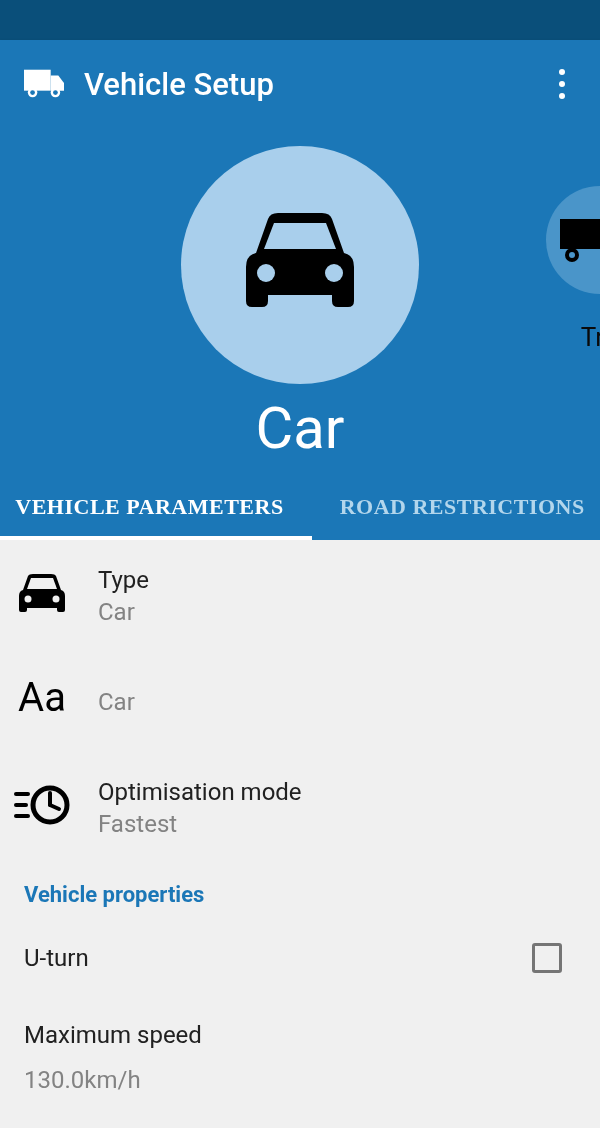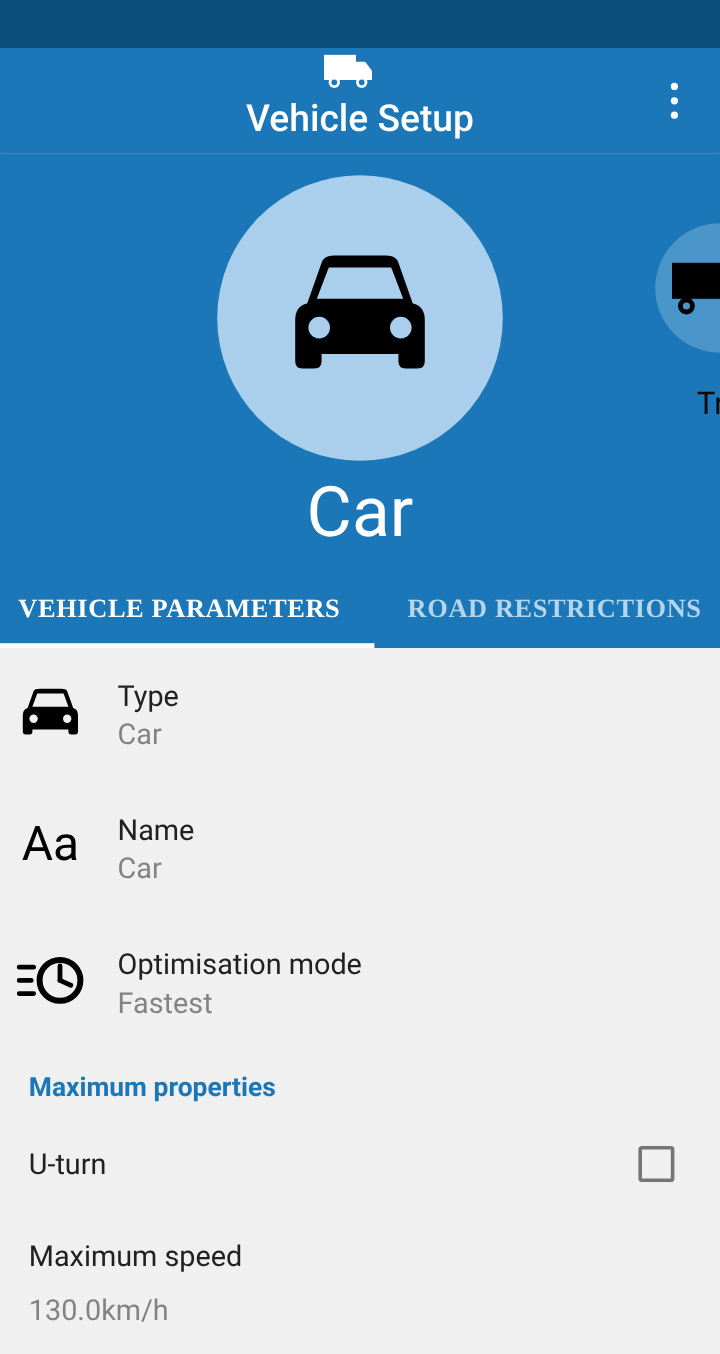--- a/index.html
+++ b/index.html
@@ -16,21 +16,20 @@
     }
     .app-bar {
       height: 88px;
       background: #1b77b7;
       display: flex;
       align-items: center;
       padding: 0 24px;
       color: white;
       position: relative;
       box-shadow: 0 2px 4px rgba(0,0,0,0.2);
-      flex-direction: column;
     }
     .app-bar-icon {
       width: 40px;
       height: 40px;
       margin-right: 20px;
       display: flex;
       align-items: center;
       justify-content: center;
     }
     .app-bar-title {
@@ -270,21 +269,20 @@
       <div class="list-label">Type</div>
       <div class="list-value">Car</div>
     </div>
   </div>
 
   <div class="list-item">
     <div class="list-icon">
       <span class="aa-text">Aa</span>
     </div>
     <div class="list-texts">
-      <div class="list-label">Name</div>
       <div class="list-value">Car</div>
     </div>
   </div>
 
   <div class="list-item">
     <div class="list-icon">
       <svg width="56" height="42" viewBox="0 0 56 42">
         <circle cx="36" cy="21" r="17" stroke="#000" stroke-width="5" fill="none"></circle>
         <line x1="36" y1="21" x2="36" y2="9" stroke="#000" stroke-width="4" stroke-linecap="round"></line>
         <line x1="36" y1="21" x2="45" y2="25" stroke="#000" stroke-width="4" stroke-linecap="round"></line>
@@ -292,21 +290,21 @@
         <line x1="2" y1="21" x2="12" y2="21" stroke="#000" stroke-width="4" stroke-linecap="round"></line>
         <line x1="2" y1="32" x2="14" y2="32" stroke="#000" stroke-width="4" stroke-linecap="round"></line>
       </svg>
     </div>
     <div class="list-texts">
       <div class="list-label">Optimisation mode</div>
       <div class="list-value">Fastest</div>
     </div>
   </div>
 
-  <div class="section-header">Maximum properties</div>
+  <div class="section-header">Vehicle properties</div>
 
   <div class="checkbox-row">
     <div class="checkbox-label">U-turn</div>
     <div class="checkbox-box"></div>
   </div>
 
   <div class="speed-row">
     <div class="speed-label">Maximum speed</div>
     <div class="speed-value">130.0km/h</div>
   </div>

